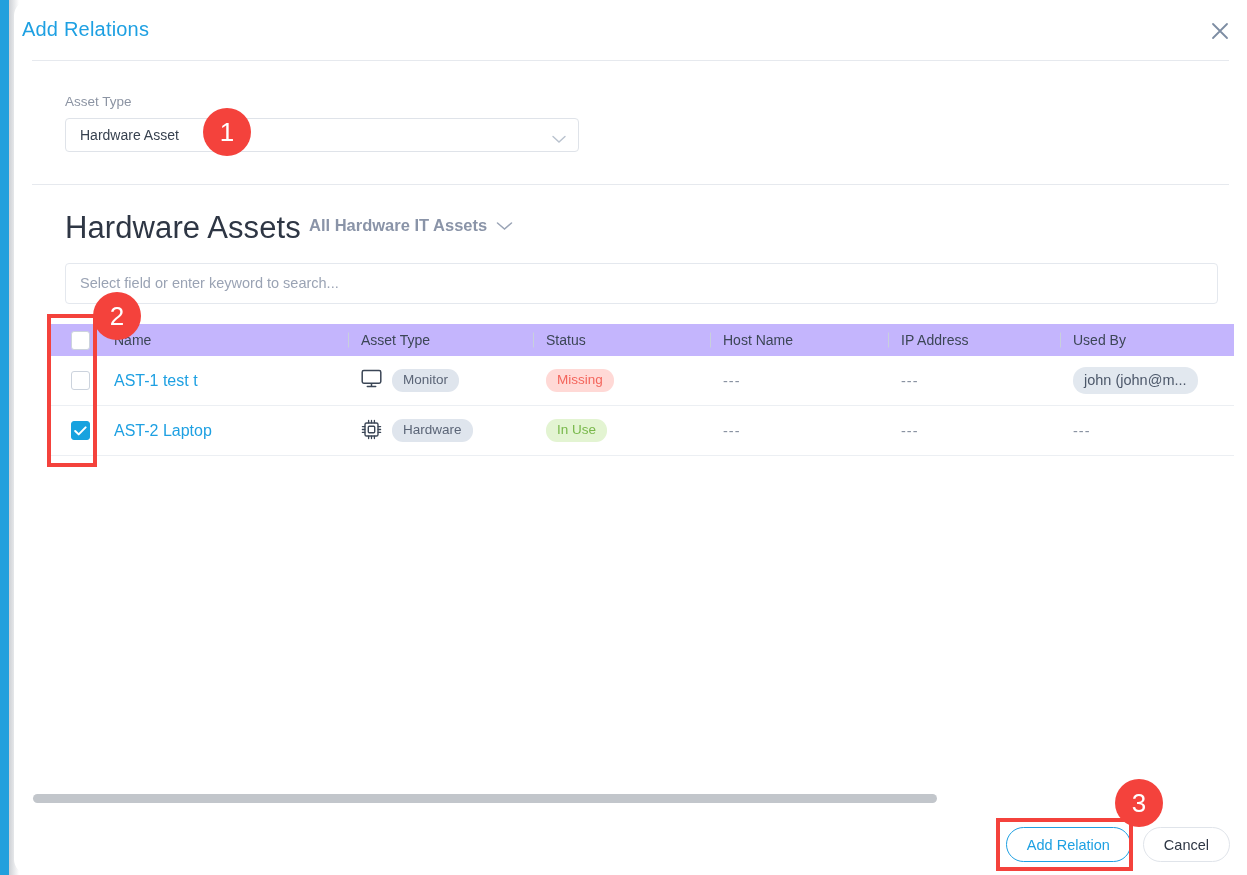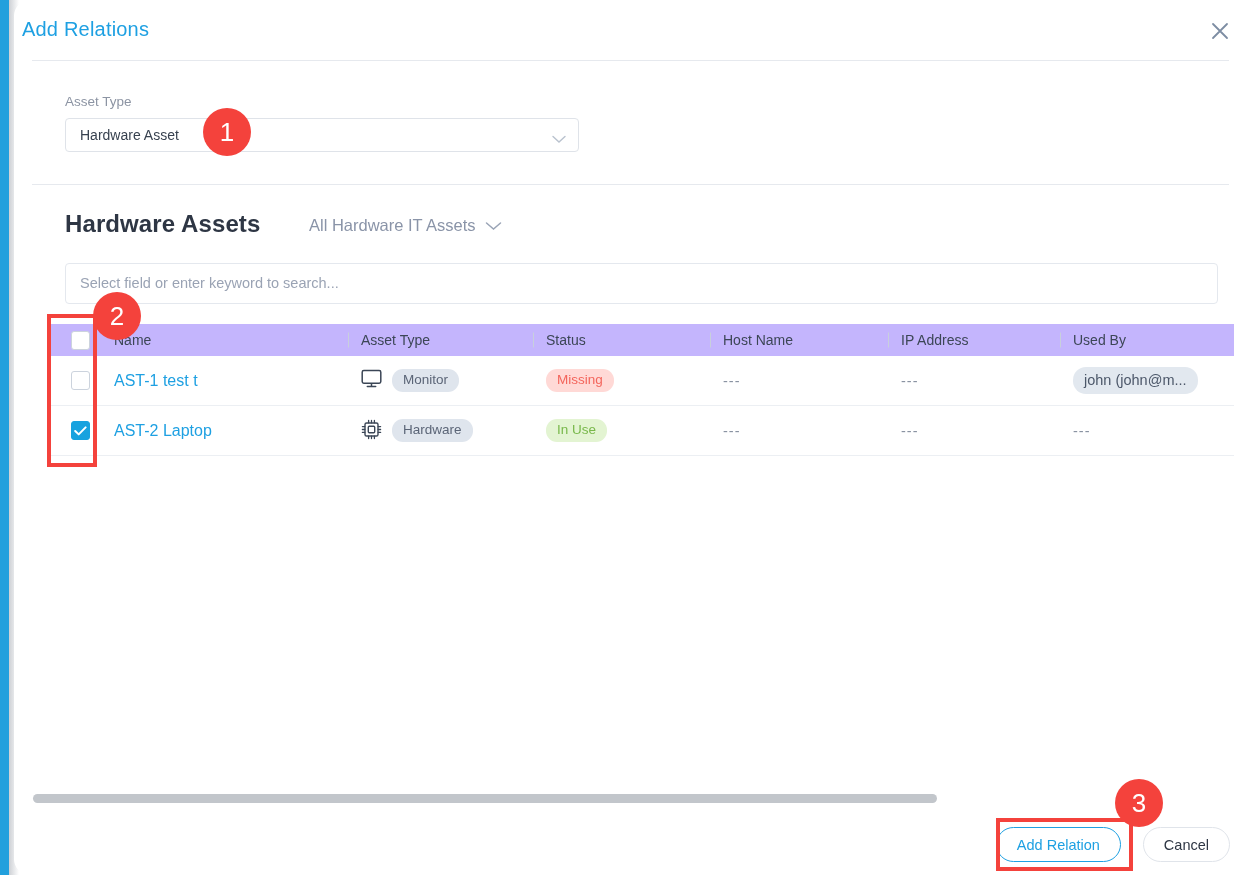--- a/index.html
+++ b/index.html
@@ -78,27 +78,28 @@
     position: absolute; left: 14px; top: 8px;
     font-size: 14px; color: #37414f;
   }
   #asset-type-chevron {
     position: absolute; right: 12px; top: 11px;
   }
 
   
   #section-title {
     position: absolute; left: 51px; top: 210px;
-    font-size: 24px; color: #2e3644; font-weight: bold;
+    font-size: 31px; color: #2e3644; font-weight: normal;
     letter-spacing: .1px;
   }
   #view-filter {
     position: absolute; left: 295px; top: 216px;
     display: flex; align-items: center; gap: 9px;
     cursor: pointer;
+    font-weight: bold;
   }
   #view-filter-label { font-size: 16.5px; color: #8a94a8; }
 
   
   #search-box {
     position: absolute; left: 51px; top: 263px;
     width: 1153px; height: 41px;
     border: 1px solid #e4e8ee; border-radius: 4px;
     background: #fff;
   }
@@ -168,21 +169,21 @@
 
   
   #hscrollbar {
     position: absolute; left: 19px; top: 794px;
     width: 904px; height: 9px;
     background: #c2c6cb; border-radius: 5px;
     cursor: pointer;
   }
   #footer-actions {
     position: absolute; right: 17px; top: 827px;
-    display: flex; gap: 22px;
+    display: flex; gap: 12px;
   }
   .btn {
     height: 35px; padding: 0 20px;
     border-radius: 18px; background: #fff;
     font-size: 14.5px; font-family: "Liberation Sans", sans-serif;
     display: flex; align-items: center; justify-content: center;
     cursor: pointer;
   }
   #add-relation-button { border: 1px solid #1ea0e2; color: #1ea0e2; }
   #cancel-button { border: 1px solid #e0e4ea; color: #2e3644; }

